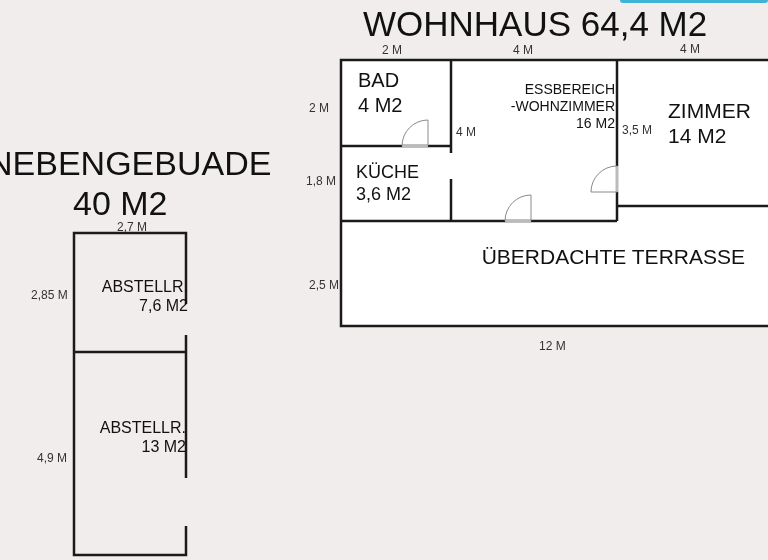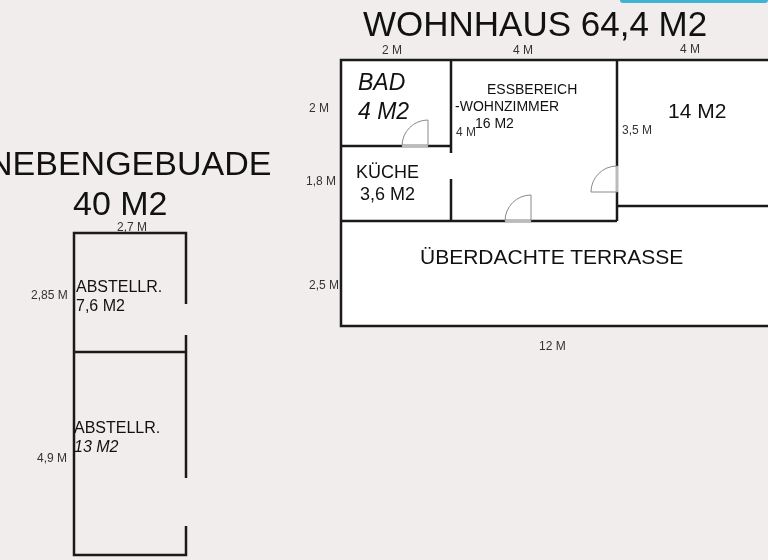--- a/index.html
+++ b/index.html
@@ -1,21 +1,21 @@
 <!DOCTYPE html>
 <html><head>
 <meta charset="utf-8">
 <style>
   html, body { margin:0; padding:0; }
   body { width:768px; height:560px; background:#f1eded; position:relative; overflow:hidden;
          font-family:"Liberation Sans", sans-serif; color:#111; }
   .abs { position:absolute; }
   .title { font-size:35px; line-height:1; white-space:nowrap; }
   .dim { font-size:12px; color:#333; white-space:nowrap; line-height:1; }
-  .room-label { text-align:left; line-height:1.1; white-space:nowrap; }
+  .room-label { text-align:right; line-height:1.1; white-space:nowrap; }
   svg { position:absolute; left:0; top:0; }
   .topbar { position:absolute; left:620px; top:0; width:148px; height:3px; background:#3fb3d6; border-radius:0 0 4px 4px; }
 </style>
 </head>
 <body>
 
 <div class="topbar"></div>
 
 <svg width="768" height="560">
 
@@ -64,46 +64,47 @@
 <div class="abs dim" style="left:382px; top:44px;">2 M</div>
 <div class="abs dim" style="left:513px; top:44px;">4 M</div>
 <div class="abs dim" style="left:680px; top:43px;">4 M</div>
 <div class="abs dim" style="left:309px; top:102px;">2 M</div>
 <div class="abs dim" style="left:306px; top:175px;">1,8 M</div>
 <div class="abs dim" style="left:456px; top:126px;">4 M</div>
 <div class="abs dim" style="left:622px; top:124px;">3,5  M</div>
 <div class="abs dim" style="left:309px; top:279px;">2,5 M</div>
 <div class="abs dim" style="left:539px; top:340px;">12 M</div>
 
-<div class="abs" style="left:358px; top:68px; font-size:23px; line-height:1.25;font-style:italic;">
+<div class="abs" style="left:358px; top:68px; font-size:20px; line-height:1.25;">
   <div>BAD</div>
   <div>4 M2</div>
 </div>
-<div class="abs" style="left:356px; top:162px; font-size:18px; line-height:1.2;text-align:center;">
+<div class="abs" style="left:356px; top:162px; font-size:18px; line-height:1.2;">
   <div>KÜCHE</div>
   <div>3,6 M2</div>
 </div>
 <div class="abs room-label" style="left:455px; top:81px; width:160px; font-size:14px; line-height:1.2;">
   <div style="padding-left:32px;">ESSBEREICH</div>
   <div>-WOHNZIMMER</div>
   <div style="padding-left:20px;">16 M2</div>
 </div>
 <div class="abs" style="left:668px; top:98px; font-size:21px; line-height:1.2;">
+  <div>ZIMMER</div>
   <div>14 M2</div>
 </div>
 <div class="abs room-label" style="left:420px; top:244px; width:325px; font-size:21px; line-height:1.2;">
   <div>ÜBERDACHTE TERRASSE</div>
 </div>
 
 <div class="abs title" style="left:-12px; top:146px; font-size:34px;">NEBENGEBUADE</div>
 <div class="abs title" style="left:73px; top:186px; font-size:34px;">40 M2</div>
 <div class="abs dim" style="left:117px; top:221px;">2,7 M</div>
 <div class="abs dim" style="left:31px; top:289px;">2,85 M</div>
 <div class="abs dim" style="left:37px; top:452px;">4,9 M</div>
 
 <div class="abs room-label" style="left:76px; top:277px; width:112px; font-size:16px; line-height:1.2;">
   <div>ABSTELLR.</div>
   <div>7,6 M2</div>
 </div>
 <div class="abs room-label" style="left:74px; top:418px; width:112px; font-size:16px; line-height:1.2;">
   <div>ABSTELLR.</div>
-  <div style="padding-right:6px;font-style:italic;">13 M2</div>
+  <div style="padding-right:0;">13 M2</div>
 </div>
 
 </body></html>

